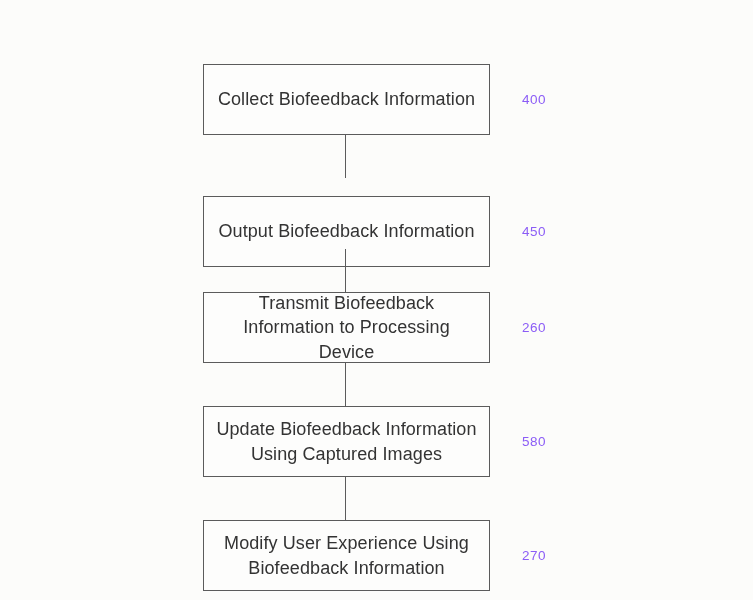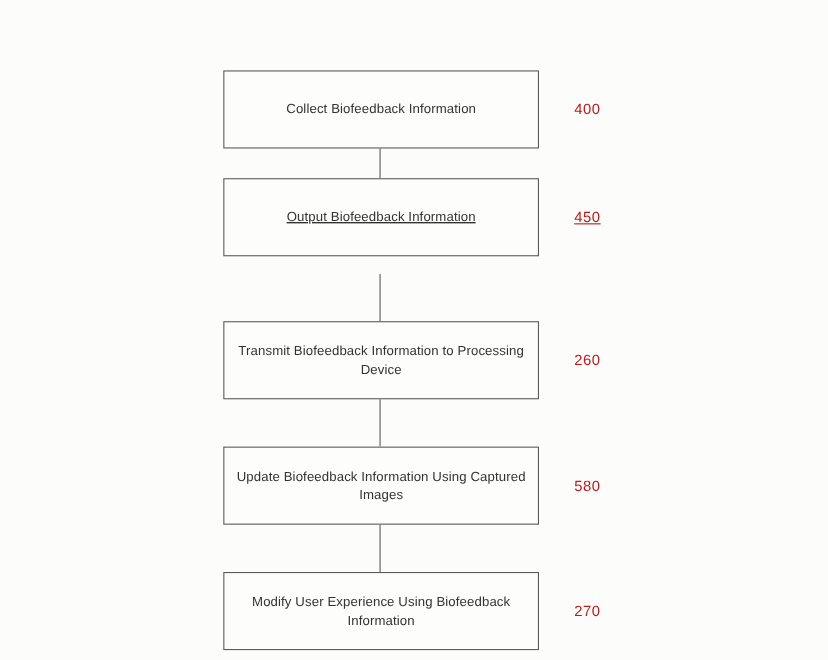--- a/index.html
+++ b/index.html
@@ -24,47 +24,47 @@
     border: 1px solid #5b5b5b;
     background: #fdfdfc;
     box-sizing: border-box;
     display: flex;
     align-items: center;
     justify-content: center;
     text-align: center;
     padding: 0 9px;
   }
   .step-text {
-    font-size: 12px;
+    font-size: 18px;
     line-height: 1.35;
     color: #333333;
     letter-spacing: 0.1px;
   }
   .step-ref {
     position: absolute;
     left: 508px;
     width: 52px;
     height: 71px;
     display: flex;
     align-items: center;
     justify-content: center;
     font-size: 13.5px;
-    color: #b91c1c;
+    color: #8b5cf6;
     letter-spacing: 0.5px;
   }
   .connector {
     position: absolute;
     left: 345px;
     width: 1px;
     height: 43px;
     background: #5b5b5b;
   }
   
   .pos-0 .step-box, .pos-0 .step-ref { top: 64px; }
-  .pos-1 .step-box, .pos-1 .step-ref { top: 162px; text-decoration: underline; }
+  .pos-1 .step-box, .pos-1 .step-ref { top: 196px; }
   .pos-2 .step-box, .pos-2 .step-ref { top: 292px; }
   .pos-3 .step-box, .pos-3 .step-ref { top: 406px; }
   .pos-4 .step-box, .pos-4 .step-ref { top: 520px; }
   .conn-0 { top: 135px; }
   .conn-1 { top: 249px; }
   .conn-2 { top: 363px; }
   .conn-3 { top: 477px; }
 </style>
 </head>
 <body>

